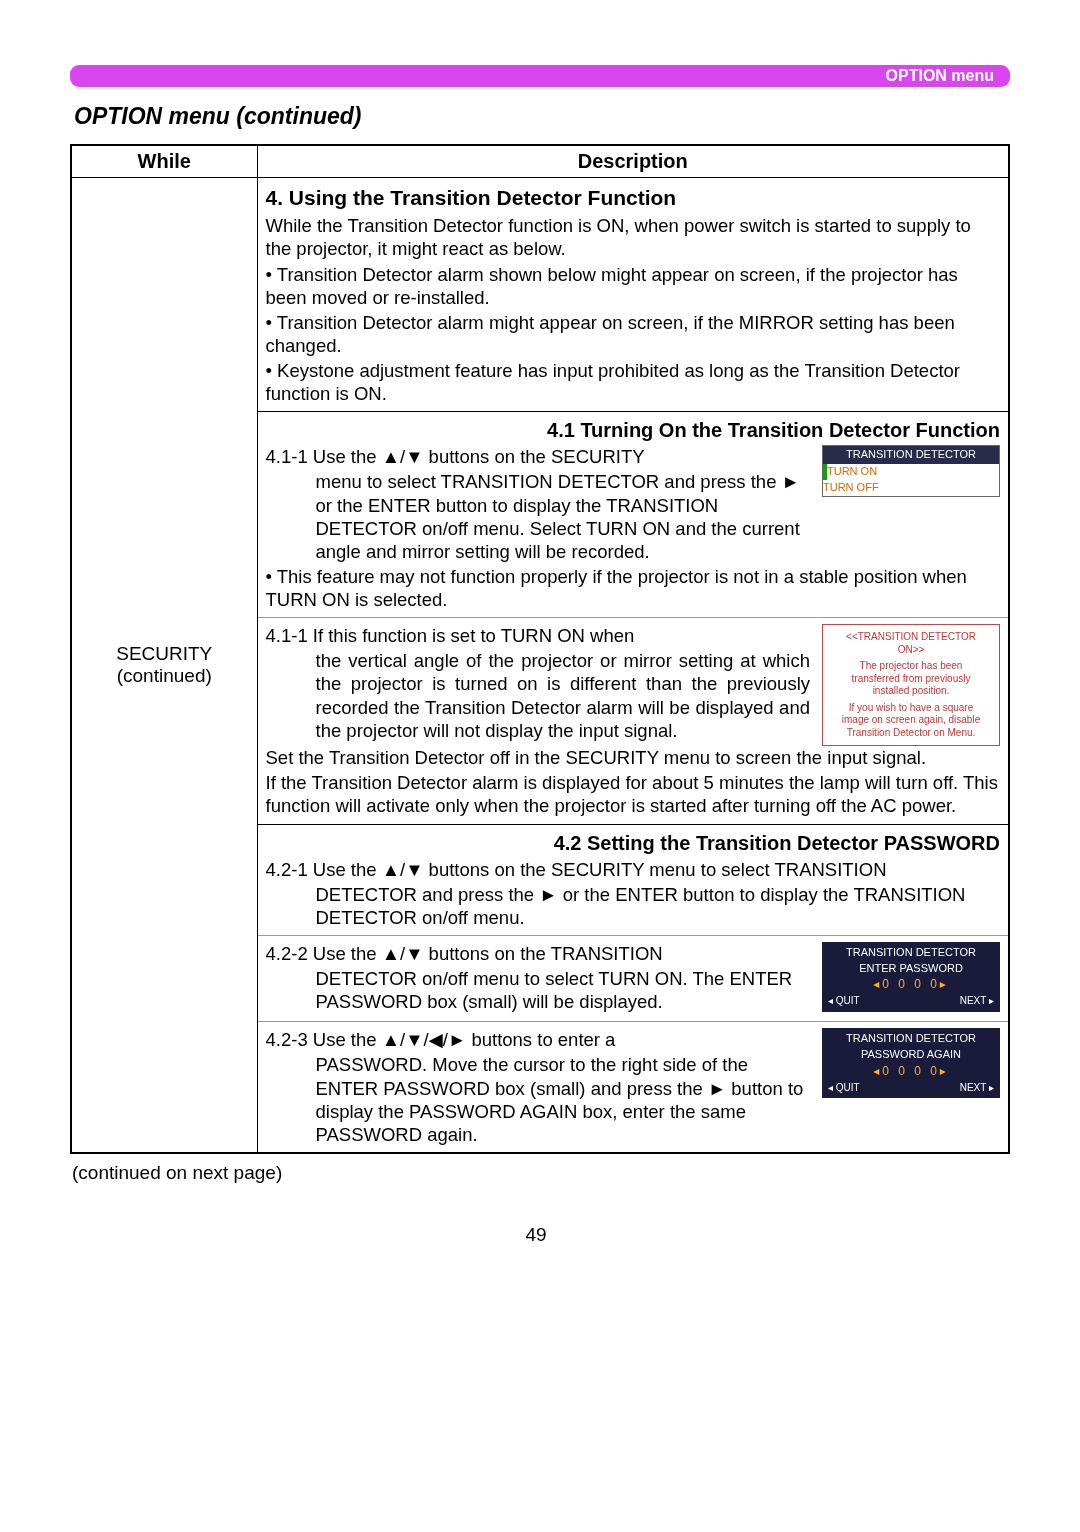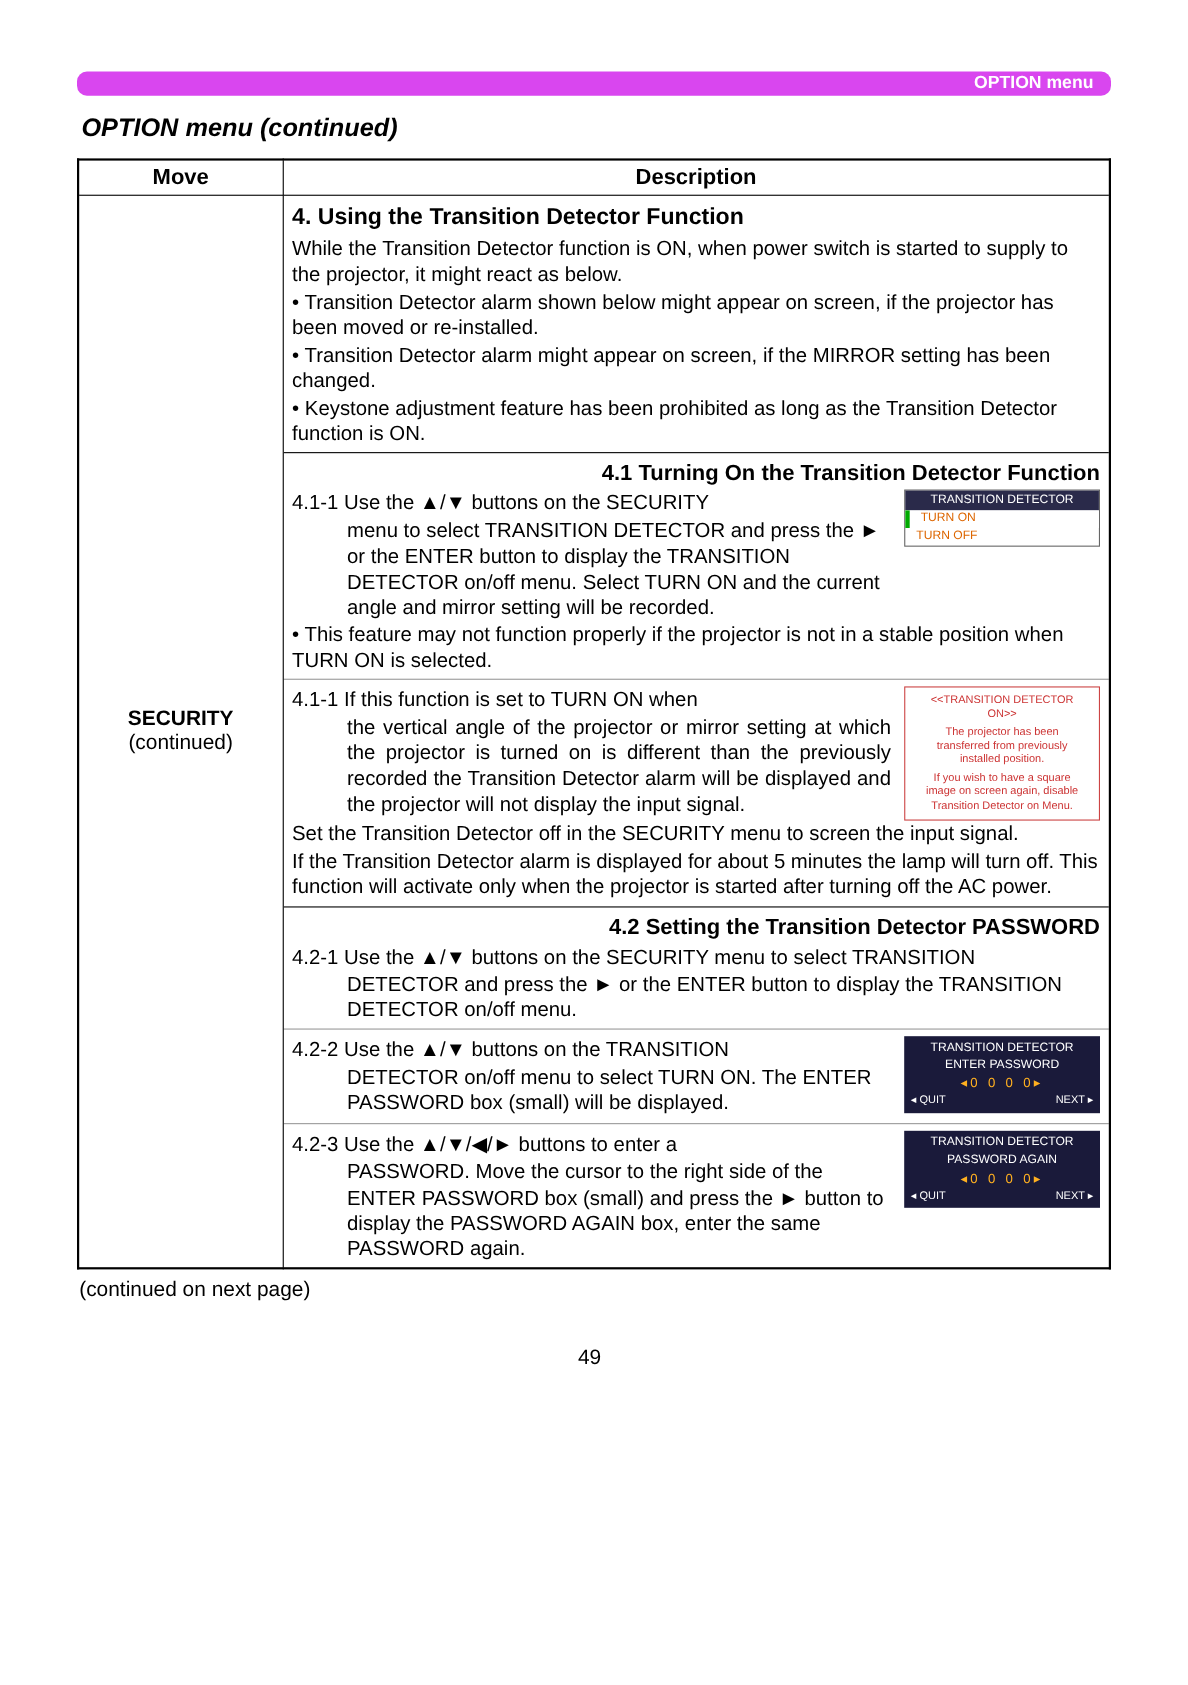--- a/index.html
+++ b/index.html
@@ -49,30 +49,30 @@
     font-weight: bold;
     text-align: center;
     padding: 4px;
   }
   table.main td.item-col {
     width: 186px;
     text-align: center;
     vertical-align: middle;
     font-size: 19px;
   }
-  .item-name { font-weight: bold; display: block; }
+  .item-name { font-weight: normal; display: block; }
   .item-sub { font-weight: normal; display: block; }
   .desc-col { font-size: 18.5px; line-height: 1.25; }
   .h4 { font-size: 21px; font-weight: bold; margin: 3px 0 3px 0; }
   .h41 { font-size: 20px; font-weight: bold; margin-top: 6px; margin-bottom: 2px; text-align: right; }
   .para { margin-bottom: 2px; }
   .indent { padding-left: 50px; }
   .osd { border: 1px solid #666; font-size: 10px; min-width: 178px; max-width:178px; text-align:center; background:#fff; margin-bottom:6px;}
   .osd .title-dark { background:#2a2a4a; color:#fff; padding:2px 4px; font-size:11px;}
-  .osd .opt { padding:1px 10px; text-align:left; font-size:11px;}
+  .osd .opt { padding:1px 0; text-align:left; font-size:11px;}
   .osd .opt.orange { color:#d60; }
   .osd .opt.on { background:#fff; border-left:4px solid #0a0;}
   .osd-red { border:1px solid #c44; min-width:178px; max-width:178px; color:#c33; font-size:10px; text-align:center; padding:6px 16px; line-height:1.25; background:#fff;}
   .osd-blue { background:#1a1a3a; color:#fff; min-width:178px; max-width:178px; font-size:11px; padding:4px 6px; text-align:center;}
   .osd-blue .pwlabel { display:block; font-size:11px; margin-bottom:2px;}
   .osd-blue .digits { color:#ffb020; letter-spacing:3px; font-size:12px; display:block; margin:2px 0;}
   .osd-blue .btns { display:flex; justify-content:space-between; font-size:10px; margin-top:3px;}
   .hr { border-top:1px solid #000; margin:6px -8px; }
   .hr-light { border-top:1px solid #999; margin:6px -8px; }
   .continued { font-size: 19px; margin-top: 8px; margin-left: 2px;}
@@ -86,35 +86,35 @@
 
 <div class="header-bar">
   <span class="header-tag">OPTION menu</span>
 </div>
 
 <div class="section-title">OPTION menu (continued)</div>
 
 <table class="main">
   <tbody>
       <tr>
-    <th>Move</th>
+    <th>While</th>
     <th>Description</th>
   </tr>
   <tr>
     <td class="item-col">
       <span class="item-name">SECURITY</span>
       <span class="item-sub">(continued)</span>
     </td>
     <td class="desc-col">
 
       <div class="h4">4. Using the Transition Detector Function</div>
       <div class="para">While the Transition Detector function is ON, when power switch is started to supply to the projector, it might react as below.</div>
       <div class="para">• Transition Detector alarm shown below might appear on screen, if the projector has been moved or re-installed.</div>
       <div class="para">• Transition Detector alarm might appear on screen, if the MIRROR setting has been changed.</div>
-      <div class="para">• Keystone adjustment feature has been prohibited as long as the Transition Detector function is ON.</div>
+      <div class="para">• Keystone adjustment feature has input prohibited as long as the Transition Detector function is ON.</div>
 
       <div class="hr"></div>
 
       <div class="h41">4.1 Turning On the Transition Detector Function</div>
 
       <div class="step-row">
         <div class="step-text">
           <div class="para">4.1-1 Use the ▲/▼ buttons on the SECURITY</div>
           <div class="para indent">menu to select TRANSITION DETECTOR and press the ► or the ENTER button to display the TRANSITION DETECTOR on/off menu. Select TURN ON and the current angle and mirror setting will be recorded.</div>
         </div>

